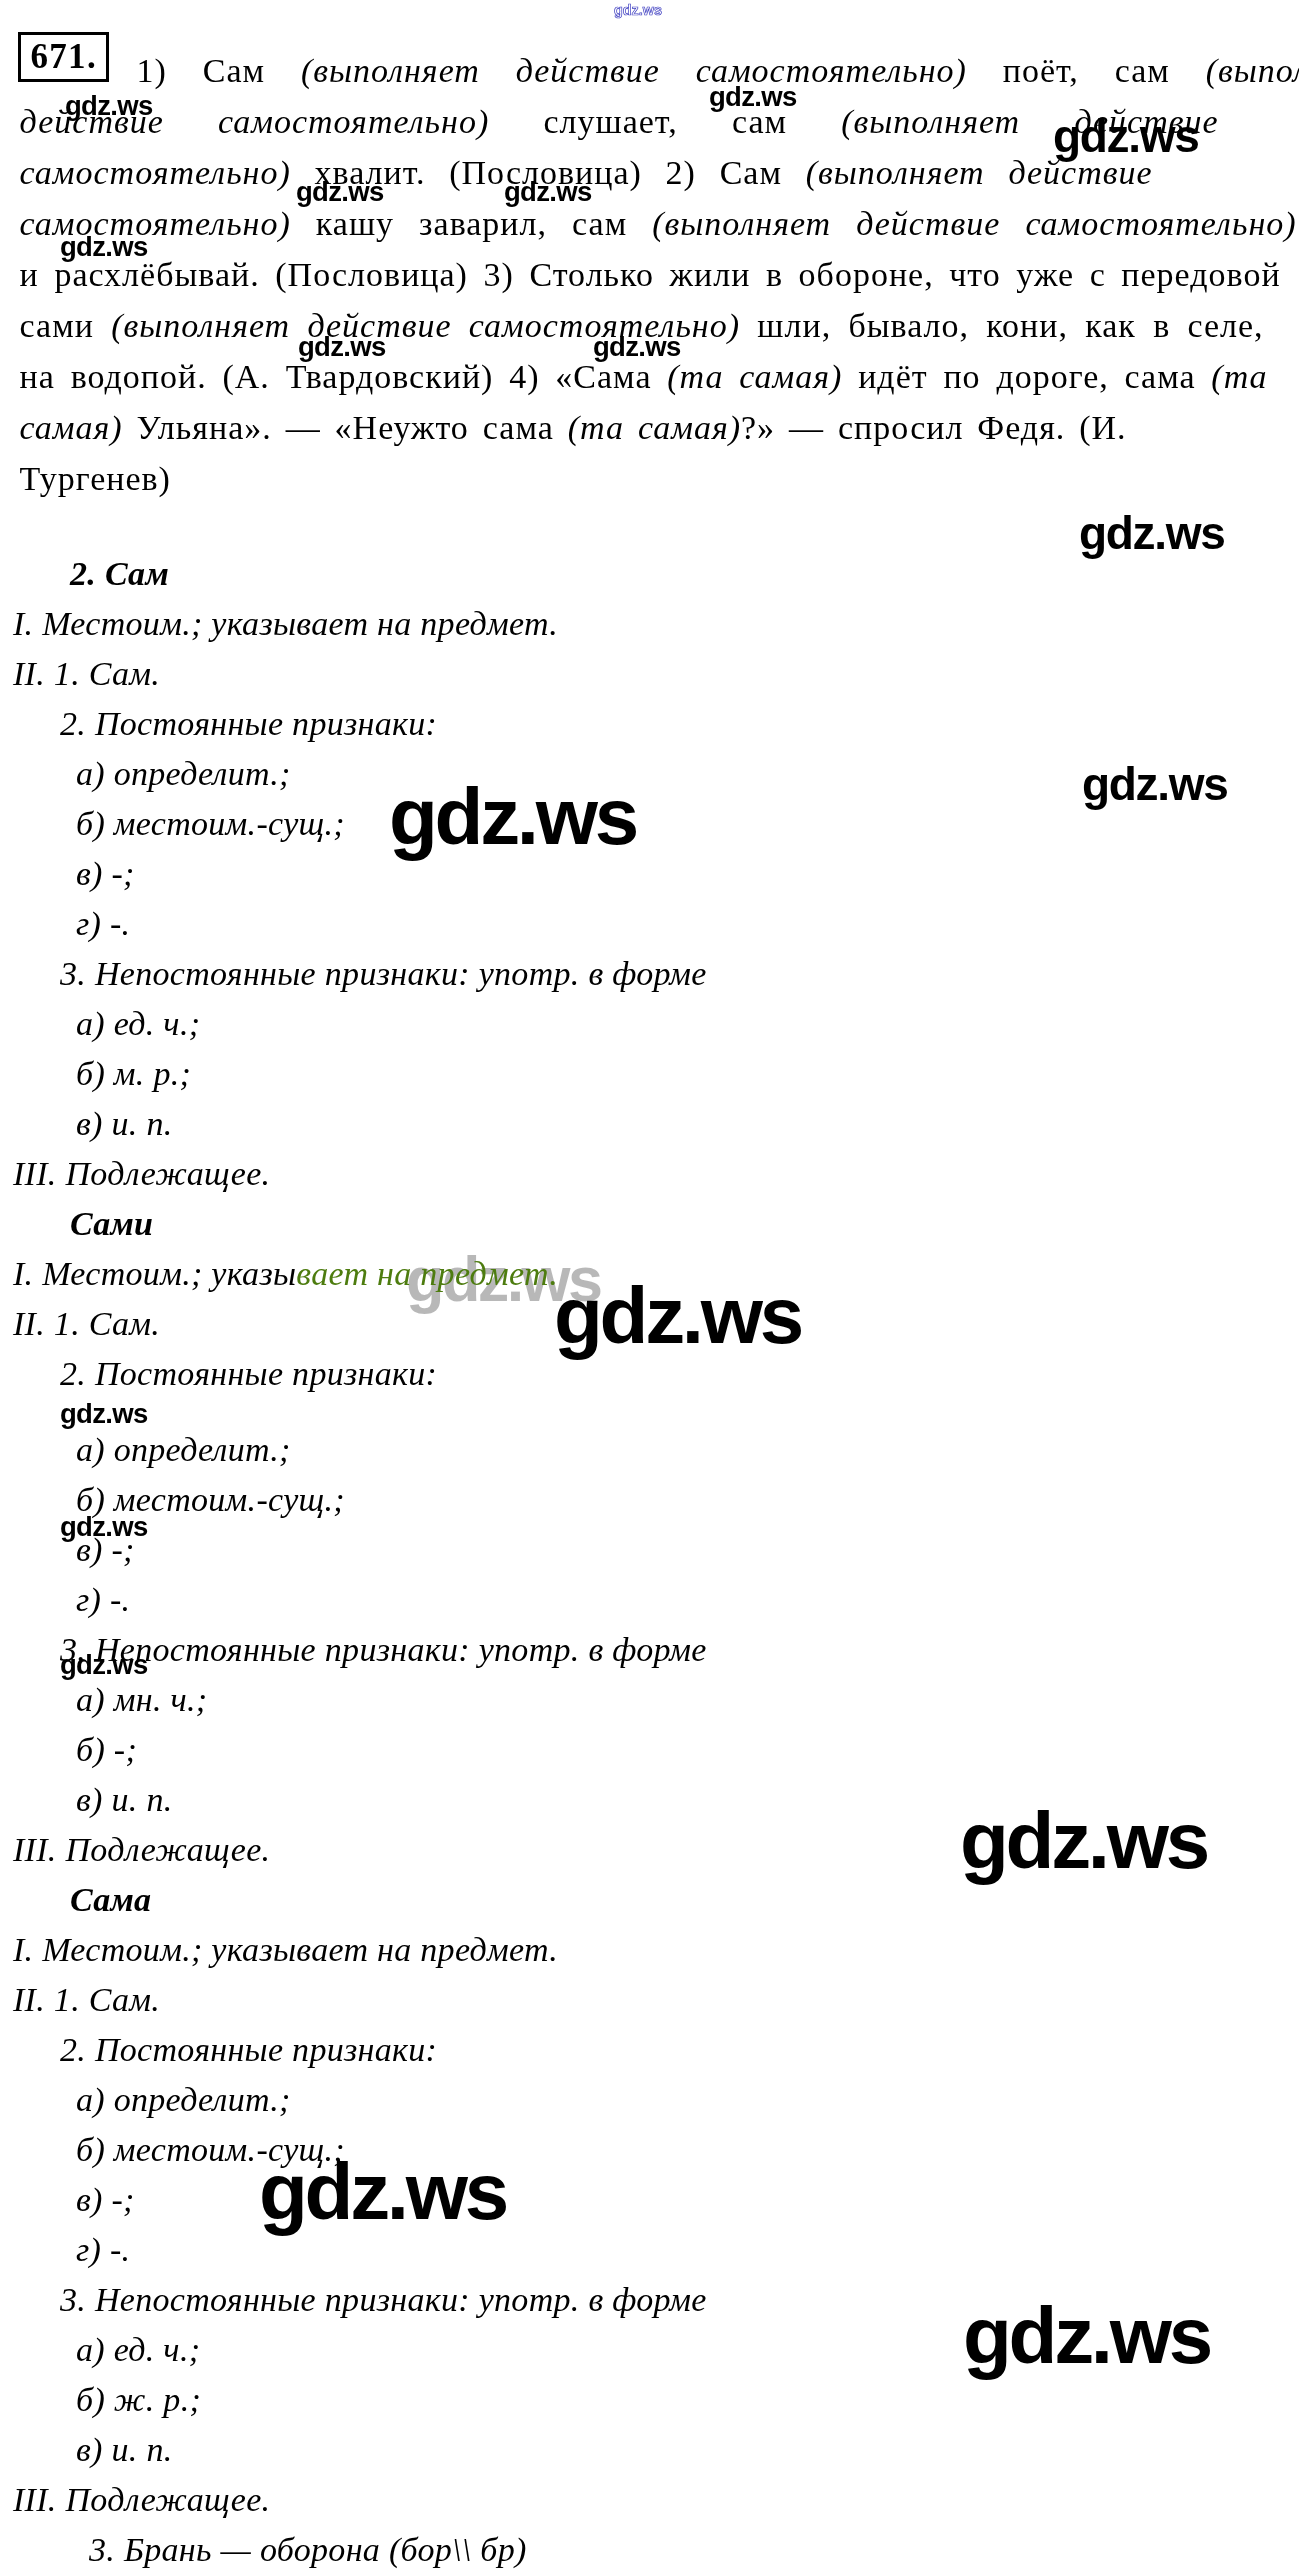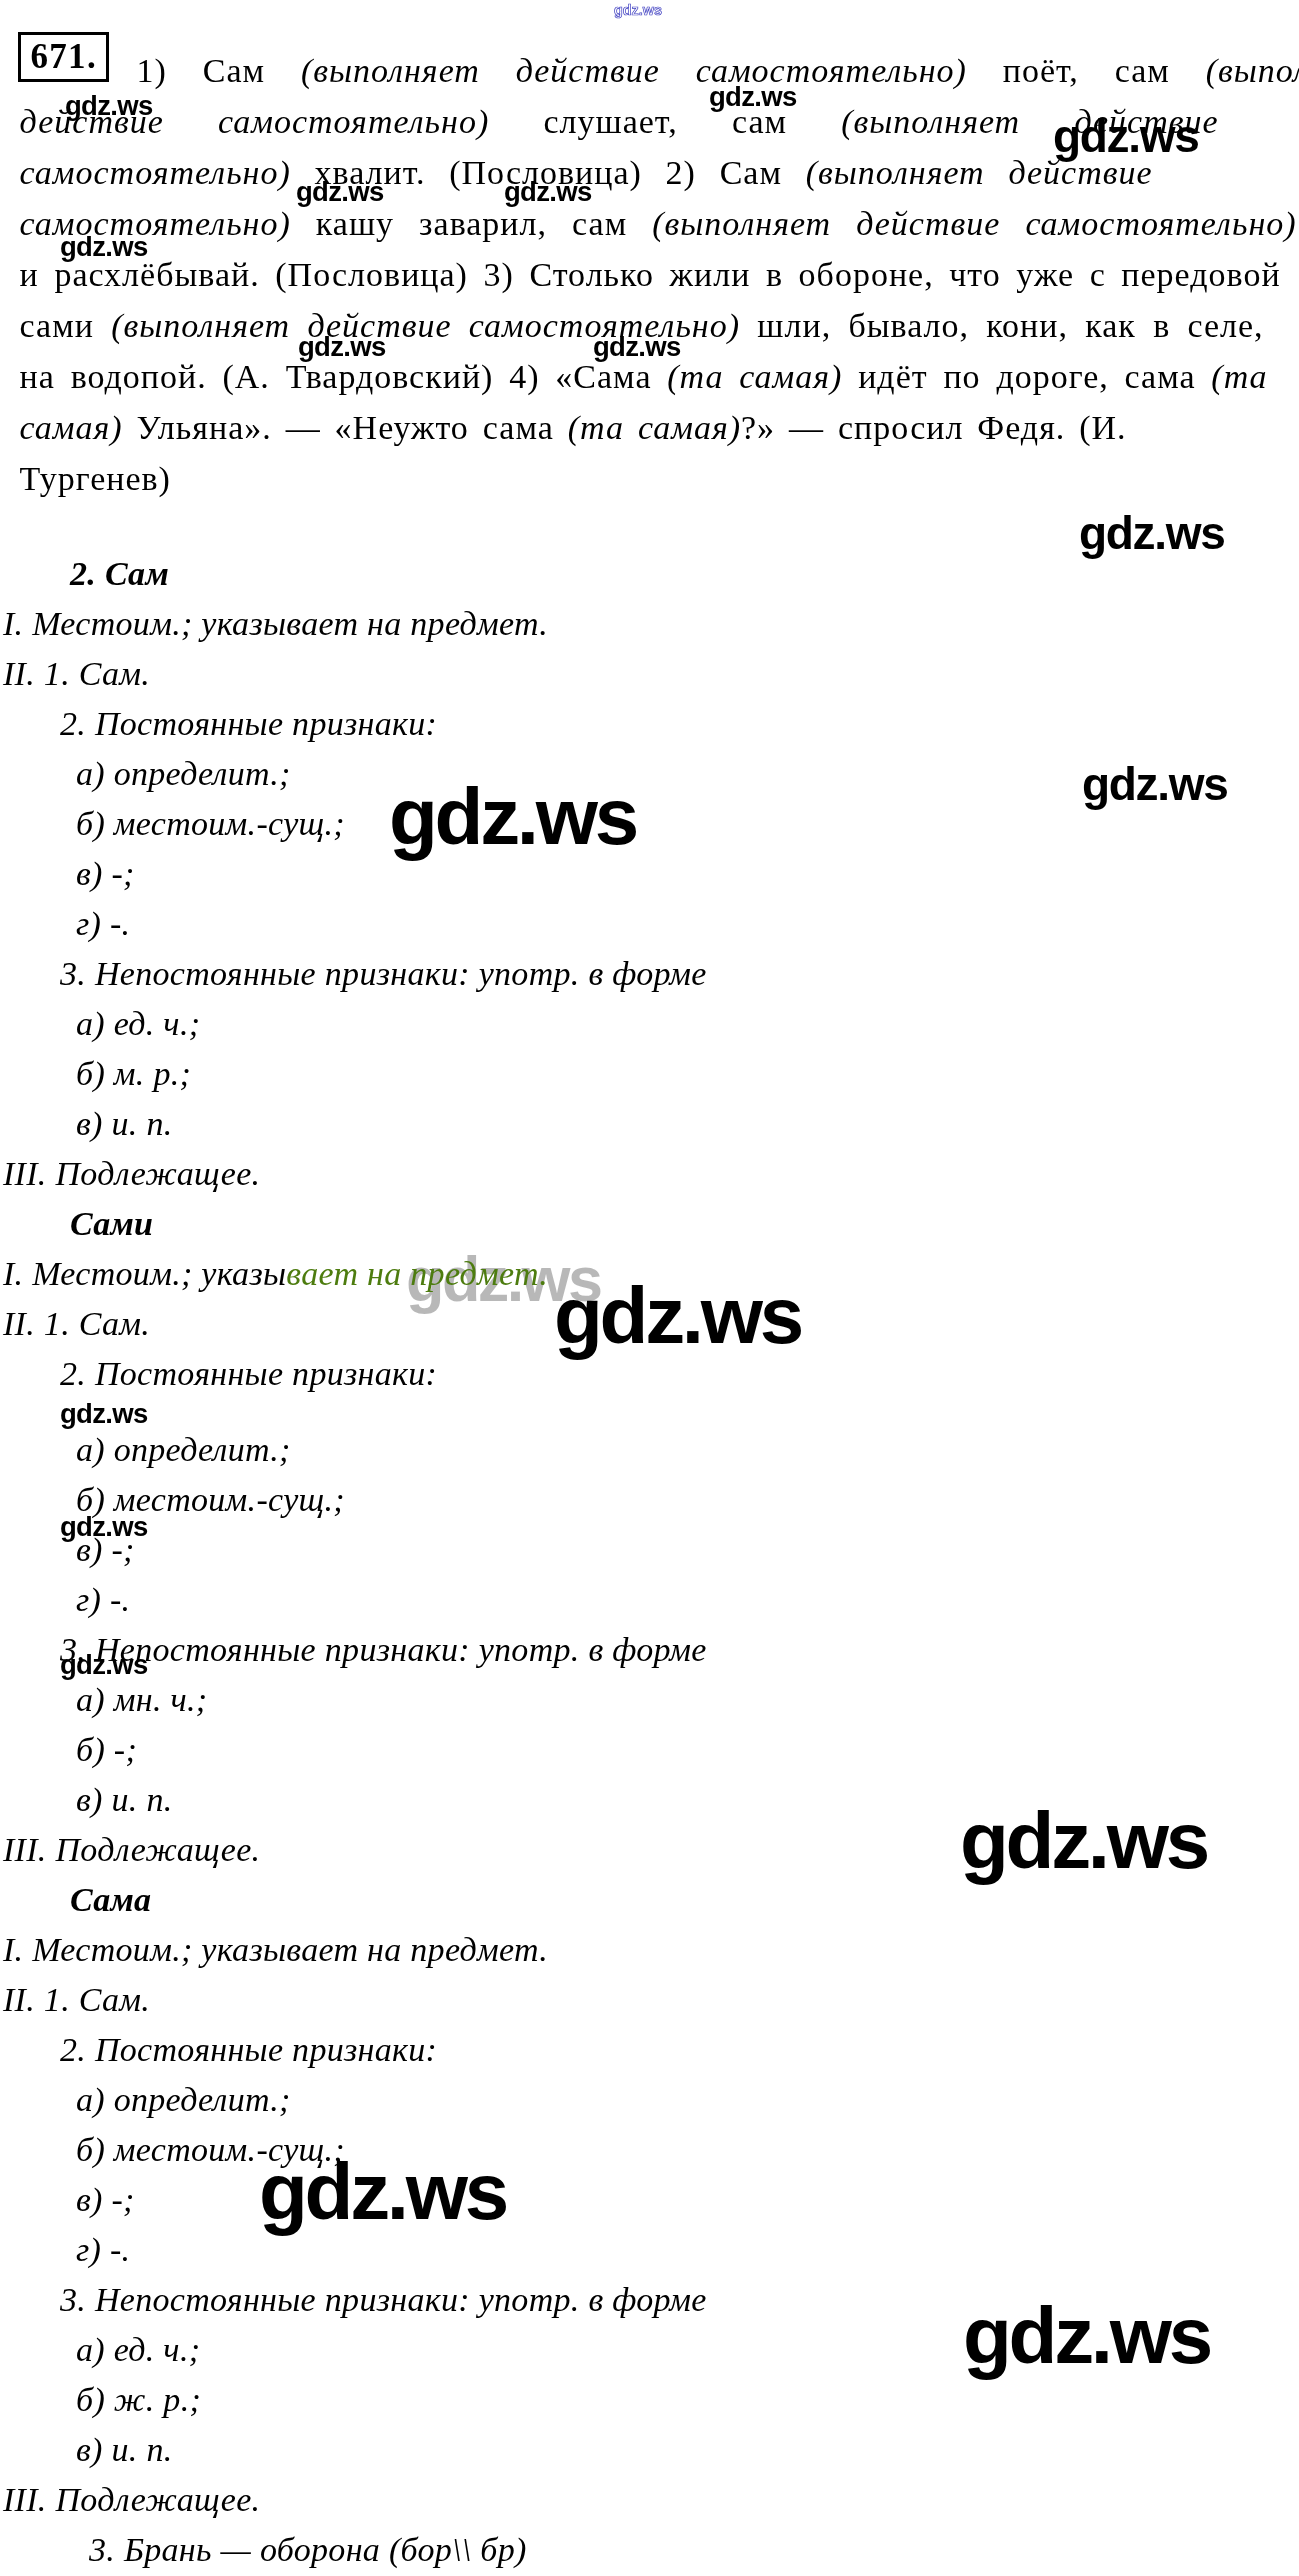--- a/index.html
+++ b/index.html
@@ -24,21 +24,21 @@
   }
   .pline.just{text-align:justify;text-align-last:justify;}
   .it{font-style:italic;}
 
   
   #sections{position:absolute;left:0;top:549px;width:1299px;z-index:1;}
   .sline{
     font:34px/50px "Liberation Serif","DejaVu Serif",serif;
     font-style:italic;letter-spacing:0.3px;white-space:nowrap;
   }
-  .kind-roman{padding-left:3px;}
+  .kind-roman{padding-left:13px;}
   .kind-num{padding-left:60px;}
   .kind-letter{padding-left:76px;}
   .kind-final{padding-left:89px;}
   .heading{padding-left:70px;font-weight:700;}
   .extra-gap{margin-top:26px;}
   .grey{color:#4d7c0f;}
 
   
   .wm{
     position:absolute;z-index:3;line-height:1;

